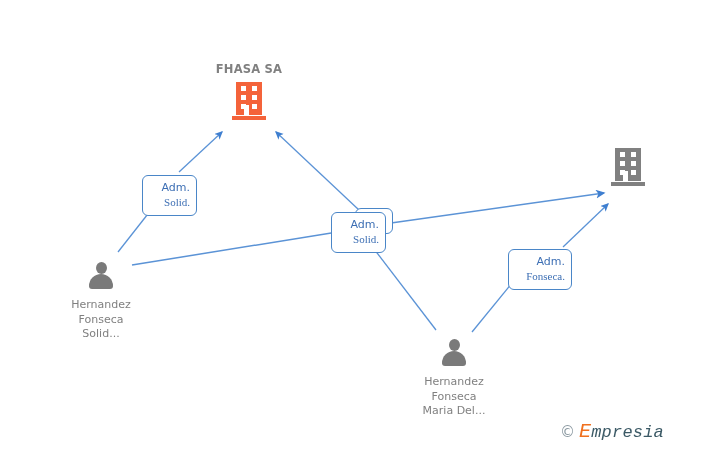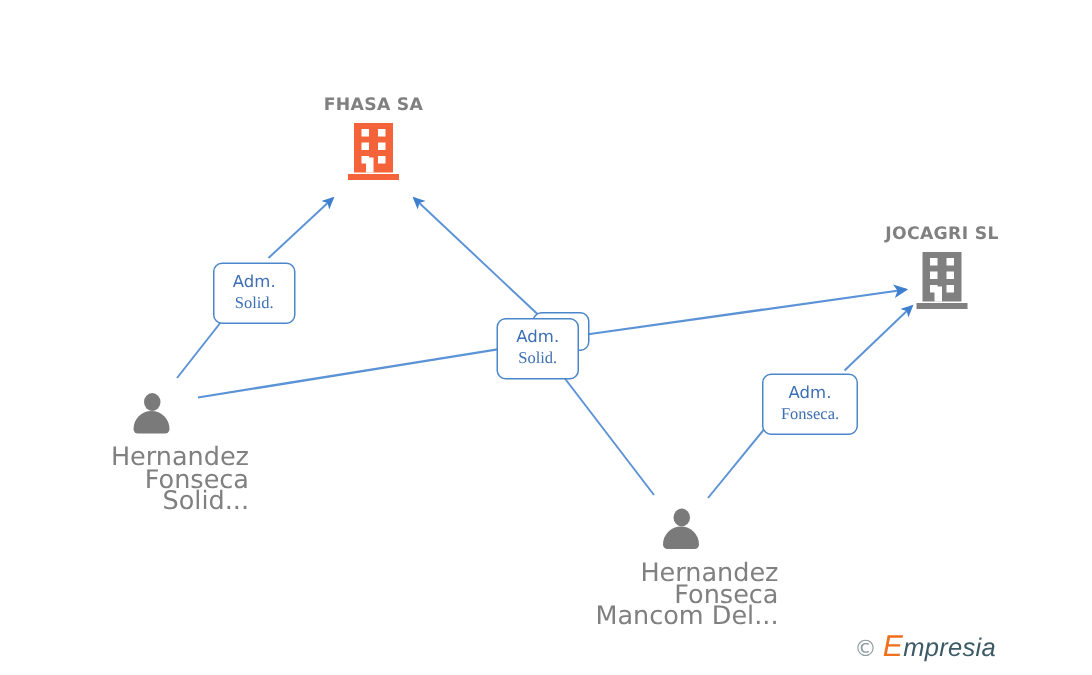--- a/index.html
+++ b/index.html
@@ -105,59 +105,58 @@
     position: absolute;
     left: 2px;
     top: 12px;
     width: 24px;
     height: 15px;
     border-radius: 12px 12px 3px 3px;
     background: currentColor;
   }
   .person-name {
     margin-top: 5px;
-    font-size: 17px;
+    font-size: 11px;
     color: #808080;
     line-height: 14.5px;
     white-space: nowrap;
-    text-align: right;
   }
 
   
   .edge-label {
     position: absolute;
     box-sizing: border-box;
     border: 1.6px solid #4a86c8;
     border-radius: 6px;
     background: #ffffff;
     color: #3d6fb4;
     font-size: 11px;
     line-height: 15px;
-    text-align: center;
+    text-align: right;
     padding: 4px 6px 5px 6px;
     white-space: nowrap;
   }
   .edge-label .l2 { display: block; font-family: Liberation Serif, serif; }
 
   
   #watermark {
     position: absolute;
     right: 8px;
     bottom: 7px;
     display: flex;
     align-items: center;
     gap: 4px;
     user-select: none;
   }
   #watermark .copy {
     font-size: 15px;
     color: #8d9ba3;
   }
   #watermark .brand {
-    font-family: Liberation Sans, sans-serif;
+    font-family: Liberation Mono, monospace;
     font-style: italic;
     font-size: 17px;
     color: #3c5a66;
     letter-spacing: .2px;
   }
   #watermark .brand .cap {
     color: #f0701e;
     font-size: 20px;
   }
 </style>
@@ -203,21 +202,20 @@
       <span class="win" style="left:9px;  top:13px;"></span>
       <span class="win" style="left:20px; top:13px;"></span>
       <span class="win" style="left:9px;  top:22px;"></span>
       <span class="win" style="left:20px; top:22px;"></span>
       <span class="door"></span>
       <span class="base"></span>
     </span>
   </div>
 
   <div class="company-node" style="left:628px; top:148px;">
-    <div class="company-title">JOCAGRI SL</div>
     <span class="bldg" style="color:#808080;">
       <span class="body"></span>
       <span class="win" style="left:9px;  top:4px;"></span>
       <span class="win" style="left:20px; top:4px;"></span>
       <span class="win" style="left:9px;  top:13px;"></span>
       <span class="win" style="left:20px; top:13px;"></span>
       <span class="win" style="left:9px;  top:22px;"></span>
       <span class="win" style="left:20px; top:22px;"></span>
       <span class="door"></span>
       <span class="base"></span>
@@ -235,21 +233,21 @@
     </div>
   </div>
 
   <div class="person-node" style="left:454px; top:339px;">
     <span class="person-ico">
       <span class="head"></span><span class="body"></span>
     </span>
     <div class="person-name">
       <span>Hernandez</span><br>
       <span>Fonseca</span><br>
-      <span>Mancom Del...</span>
+      <span>Maria Del...</span>
     </div>
   </div>
 
   <div class="edge-label" style="left:142px; top:175px; width:55px; z-index:3;">
     <span>Adm.</span>
     <span class="l2">Solid.</span>
   </div>
 
   <div class="edge-label" style="left:355px; top:208px; width:38px; z-index:2; text-align:left; padding-left:4px;">
     <span></span>

